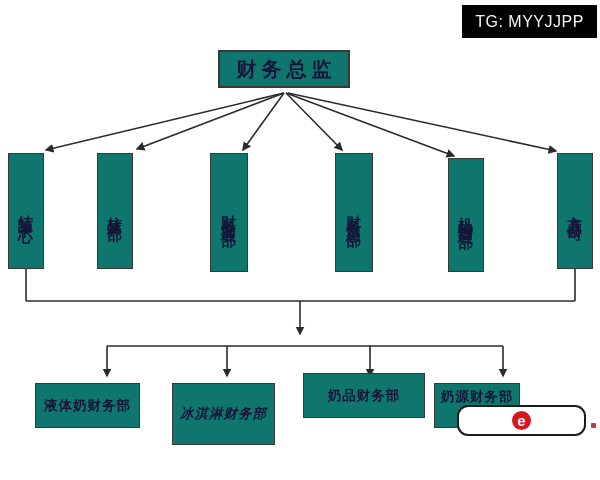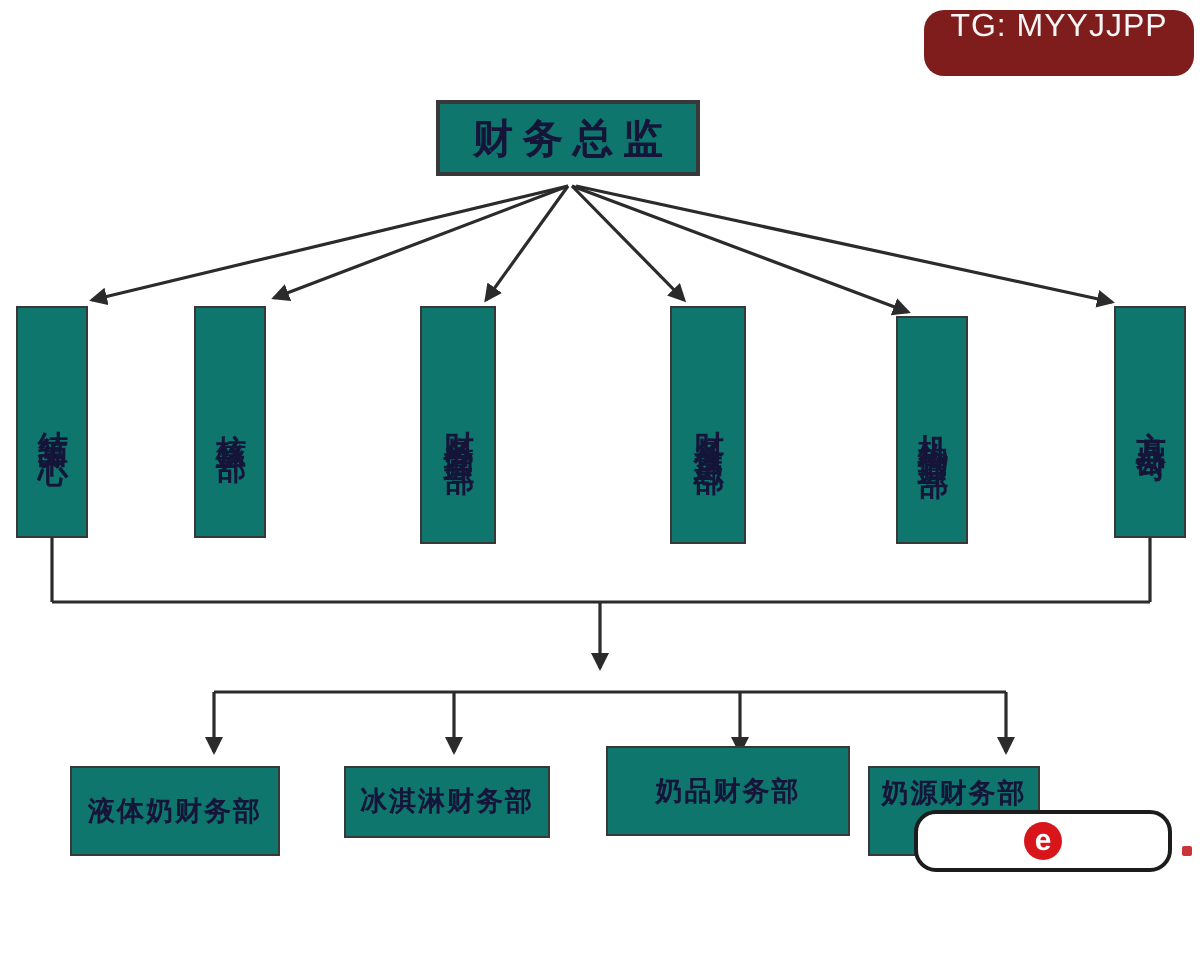--- a/index.html
+++ b/index.html
@@ -19,23 +19,23 @@
   }
   .vnode span{
     writing-mode:vertical-rl;text-orientation:upright;
     font-size:15px;letter-spacing:4px;line-height:1;
   }
   .hnode{font-size:13.5px;letter-spacing:1px;border-width:1.5px;}
   
   #connectors{position:absolute;left:0;top:0;pointer-events:none;}
   
   .badge{
-    position:absolute;background:#7f1d1d;color:#f5f5f5;
-    display:flex;justify-content:center;
-    font-size:16px;letter-spacing:0.5px;border-radius:10px;
+    position:absolute;background:#000000;color:#f5f5f5;
+    display:flex;align-items:center;justify-content:center;
+    font-size:16px;letter-spacing:0.5px;
   }
   #tg-badge{left:462px;top:5px;width:135px;height:33px;}
   #site-bar{left:13px;top:443px;width:176px;height:28px;font-size:15px;}
   
   #enet-logo{
     position:absolute;left:457px;top:405px;width:129px;height:31px;
     background:#ffffff;border:2px solid #1c1c1c;border-radius:11px;
     box-sizing:border-box;display:flex;align-items:center;justify-content:center;
     gap:1px;z-index:5;
   }
@@ -104,21 +104,21 @@
   <div class="node vnode" style="left:448px;top:158px;width:36px;height:114px;">
     <span>机构管理部</span>
   </div>
   <div class="node vnode" style="left:557px;top:153px;width:36px;height:116px;">
     <span>方鼎公司</span>
   </div>
 
   <div class="node hnode" style="left:35px;top:383px;width:105px;height:45px;">
     <span>液体奶财务部</span>
   </div>
-  <div class="node hnode" style="left:172px;top:383px;width:103px;height:36px;">
+  <div class="node hnode" style="left:172px;top:383px;width:103px;height:62px;font-style:italic;">
     <span>冰淇淋财务部</span>
   </div>
   <div class="node hnode" style="left:303px;top:373px;width:122px;height:45px;">
     <span>奶品财务部</span>
   </div>
   <div class="node hnode" style="left:434px;top:383px;width:86px;height:45px;align-items:flex-start;padding-top:4px;">
     <span>奶源财务部</span>
   </div>
 
   <div class="badge" id="tg-badge">

